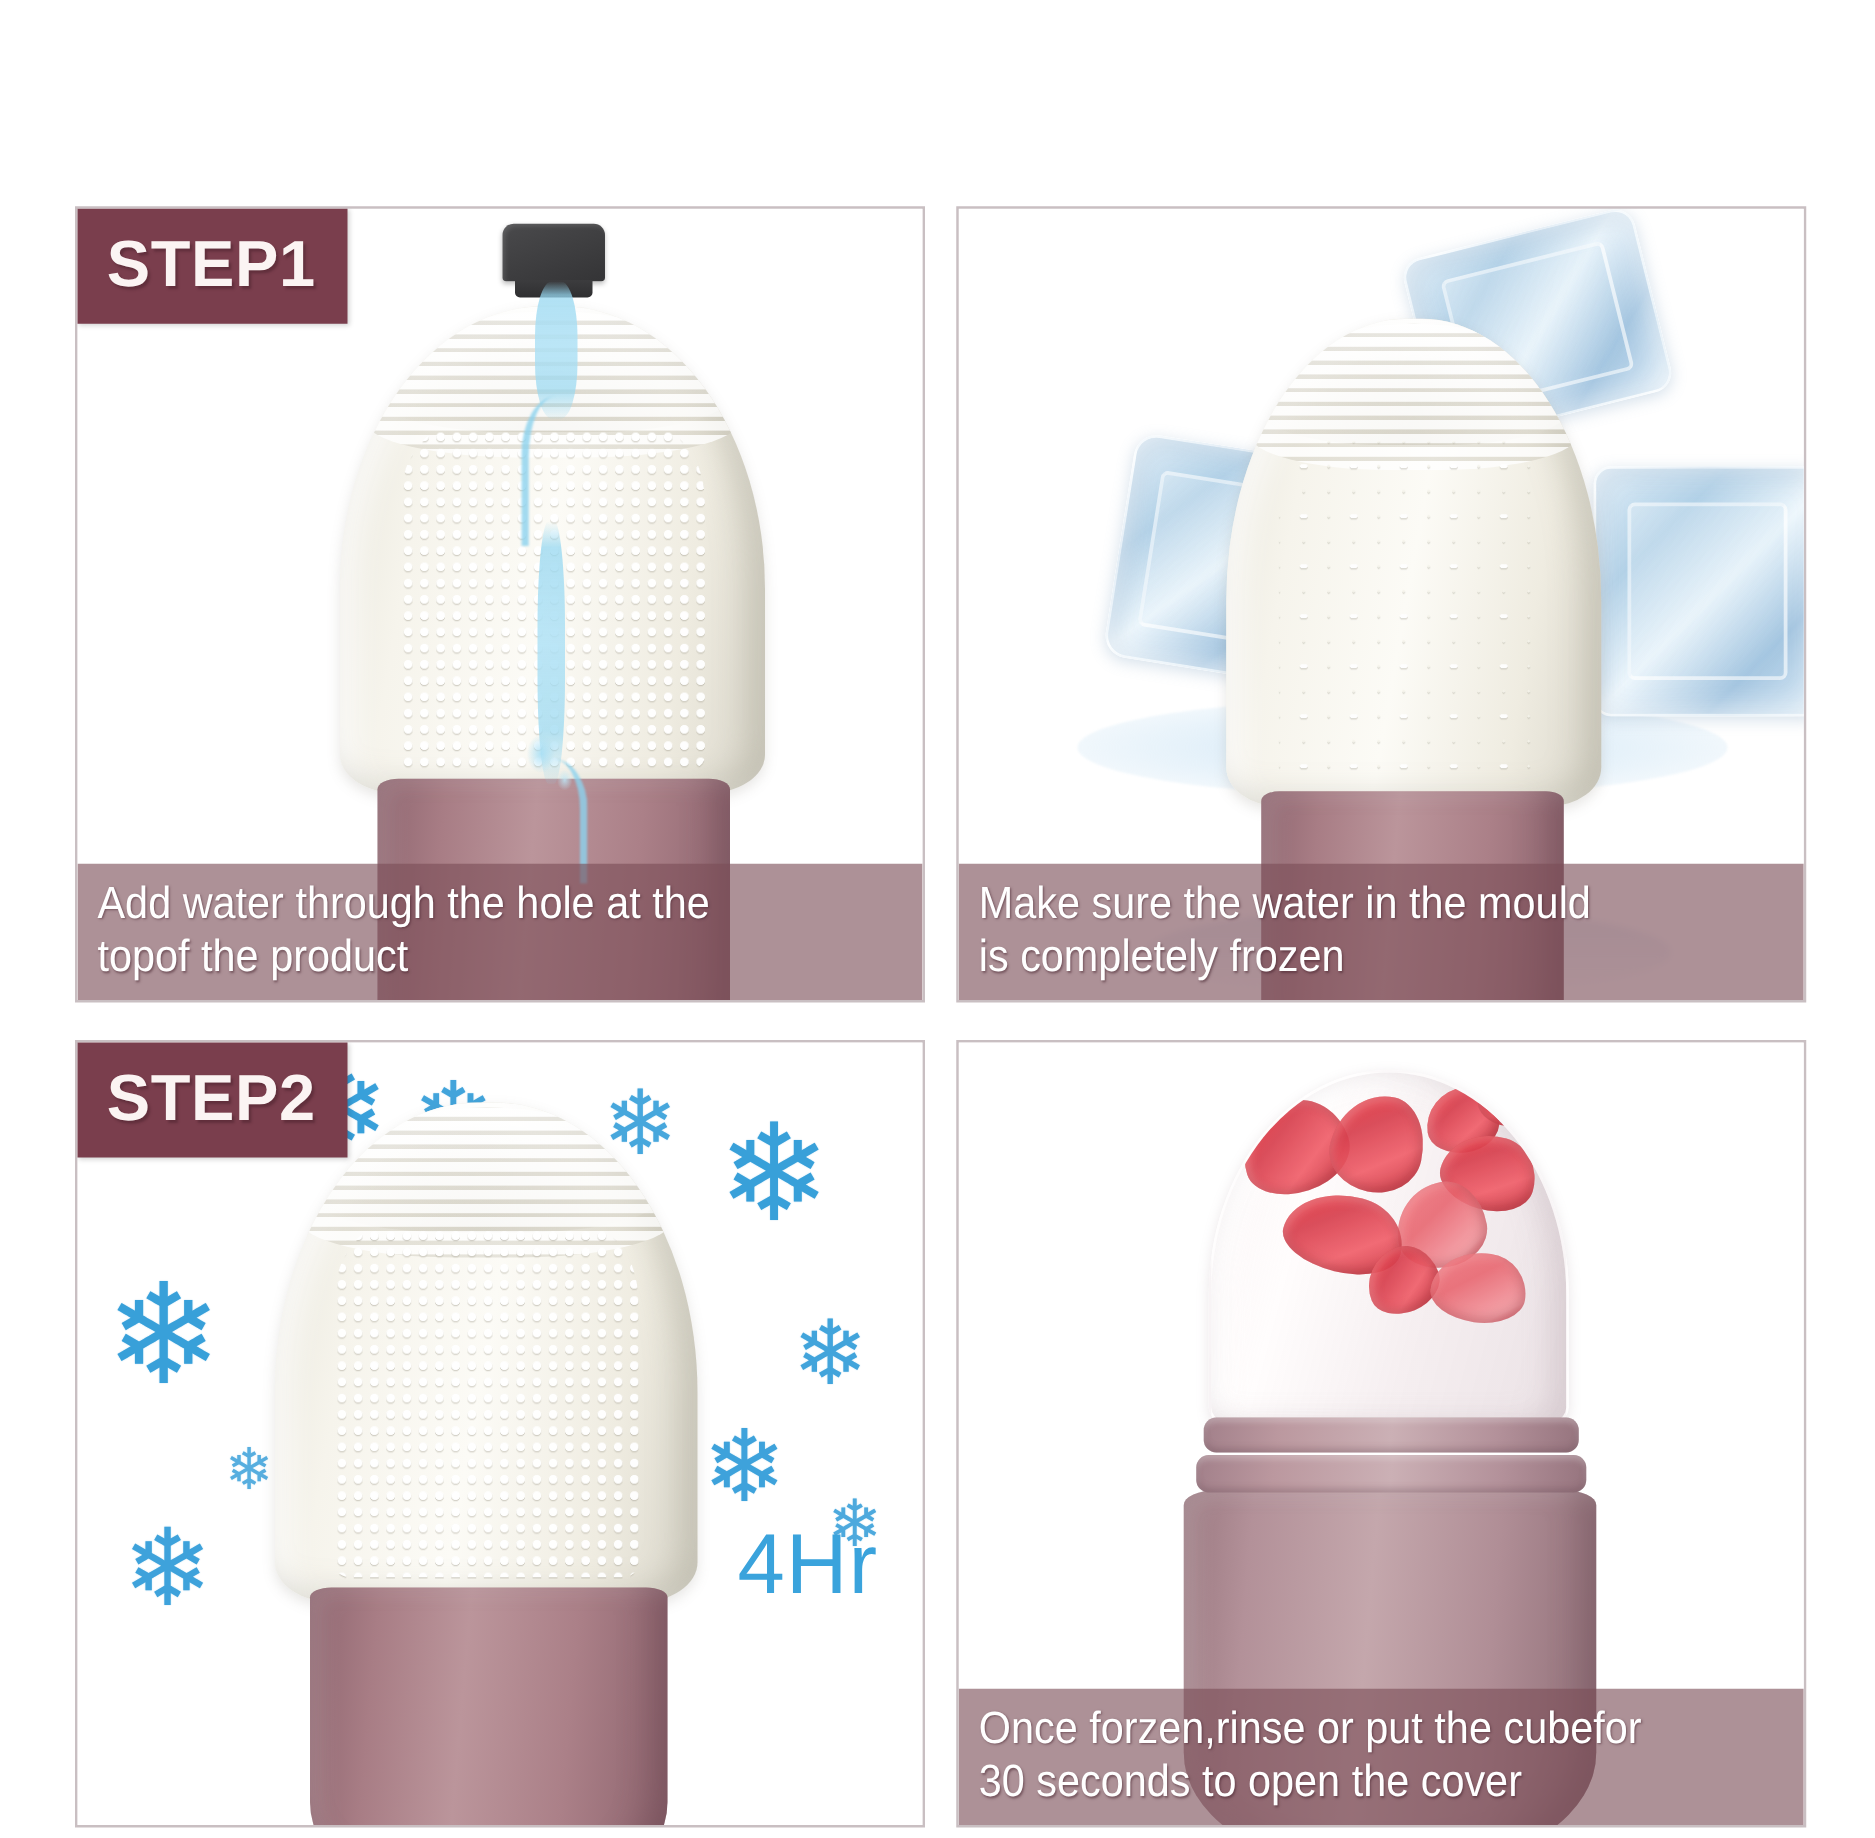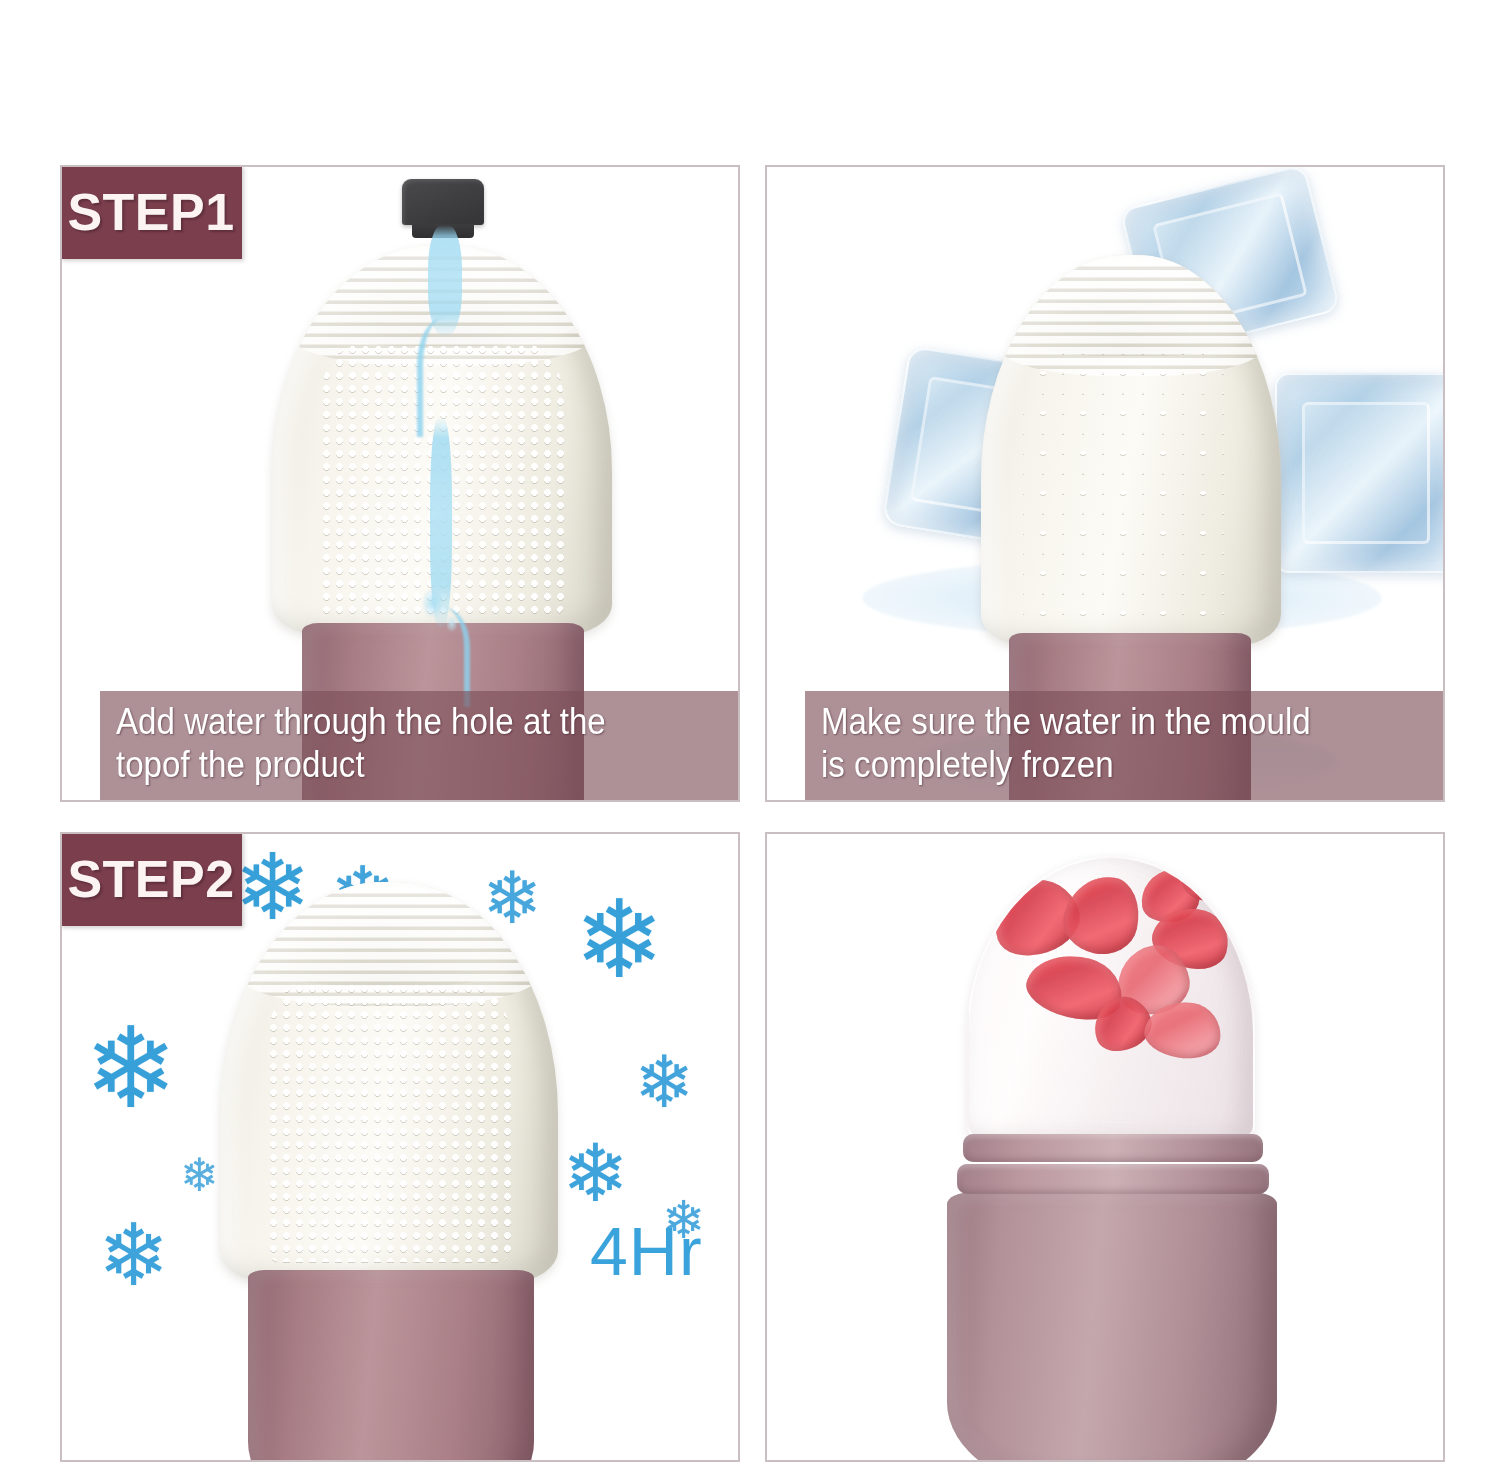--- a/index.html
+++ b/index.html
@@ -57,21 +57,21 @@
     position: absolute;
     inset: 0;
     overflow: hidden;
     background: #ffffff;
   }
 
   
   .step-badge {
     position: absolute;
     left: -2px; top: -2px;
-    width: 182px; height: 94px;
+    width: 218px; height: 94px;
     background: #7A3E4D;
     display: flex; align-items: center; justify-content: center;
     z-index: 40;
     box-shadow: 2px 2px 4px rgba(0,0,0,0.18);
     text-align: right;
   }
   .step-badge span {
     color: #fbf4f3;
     font-size: 52px;
     font-weight: 600;
@@ -80,21 +80,20 @@
   }
 
   
   .caption {
     position: absolute;
     left: 0; right: 0; bottom: 0;
     background: rgba(122,77,87,0.62);
     padding: 10px 14px 14px 16px;
     z-index: 35;
     min-height: 104px;
-    margin-left: 38px;
   }
   .caption p {
     color: #ffffff;
     font-size: 36px;
     line-height: 1.18;
     font-weight: 500;
     transform: scaleX(0.92);
     transform-origin: left center;
     white-space: nowrap;
     text-shadow: 1px 1px 2px rgba(70,35,45,0.55);
@@ -402,17 +401,21 @@
           <div class="petal pale" style="left:148px; top:88px; width:72px; height:68px; transform:rotate(-10deg);"></div>
           <div class="petal" style="left:58px; top:98px; width:96px; height:62px; transform:rotate(14deg);"></div>
           <div class="petal" style="left:124px; top:140px; width:58px; height:52px; transform:rotate(-22deg);"></div>
           <div class="petal pale" style="left:176px; top:144px; width:76px; height:56px; transform:rotate(8deg);"></div>
         </div>
 
         <div class="holder-rim" style="left:196px; top:300px; width:300px; height:28px;"></div>
         <div class="holder-rim" style="left:190px; top:330px; width:312px; height:30px;"></div>
         <div class="holder" style="left:180px; top:358px; width:330px; height:300px;"></div>
 
+        <div class="caption">
+          <p>Once forzen,rinse or put the cubefor</p>
+          <p>30 seconds to open the cover</p>
+        </div>
       </div>
     </div>
 
   </div>
 </div>
 
 </body></html>

